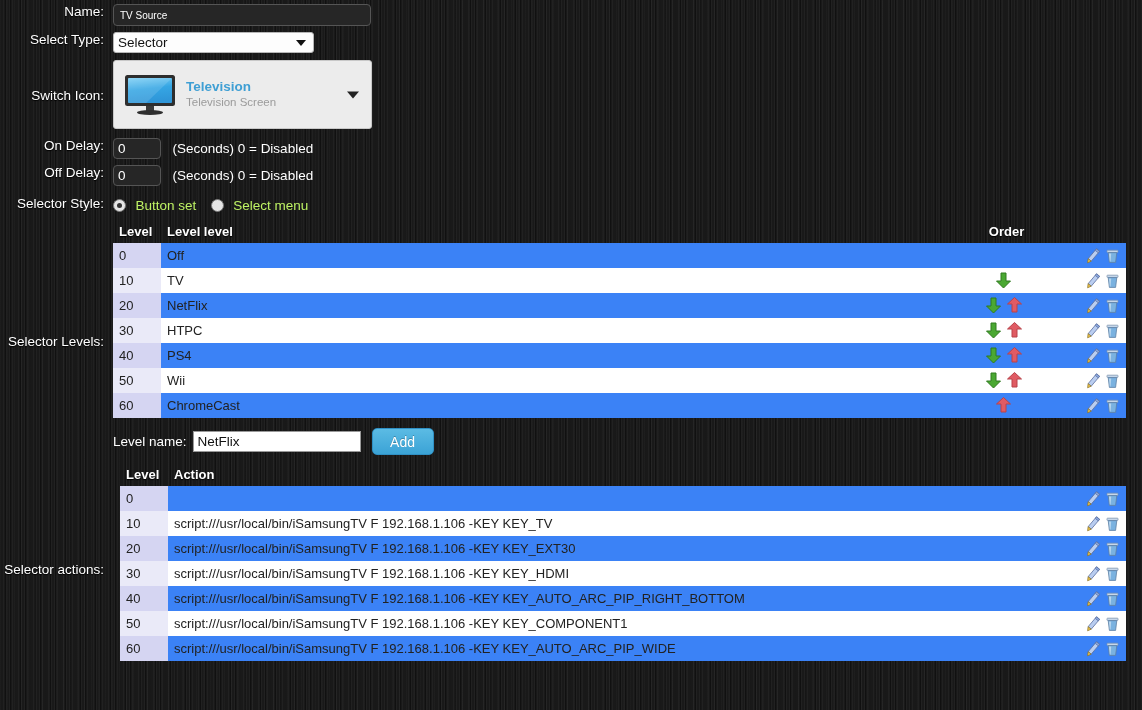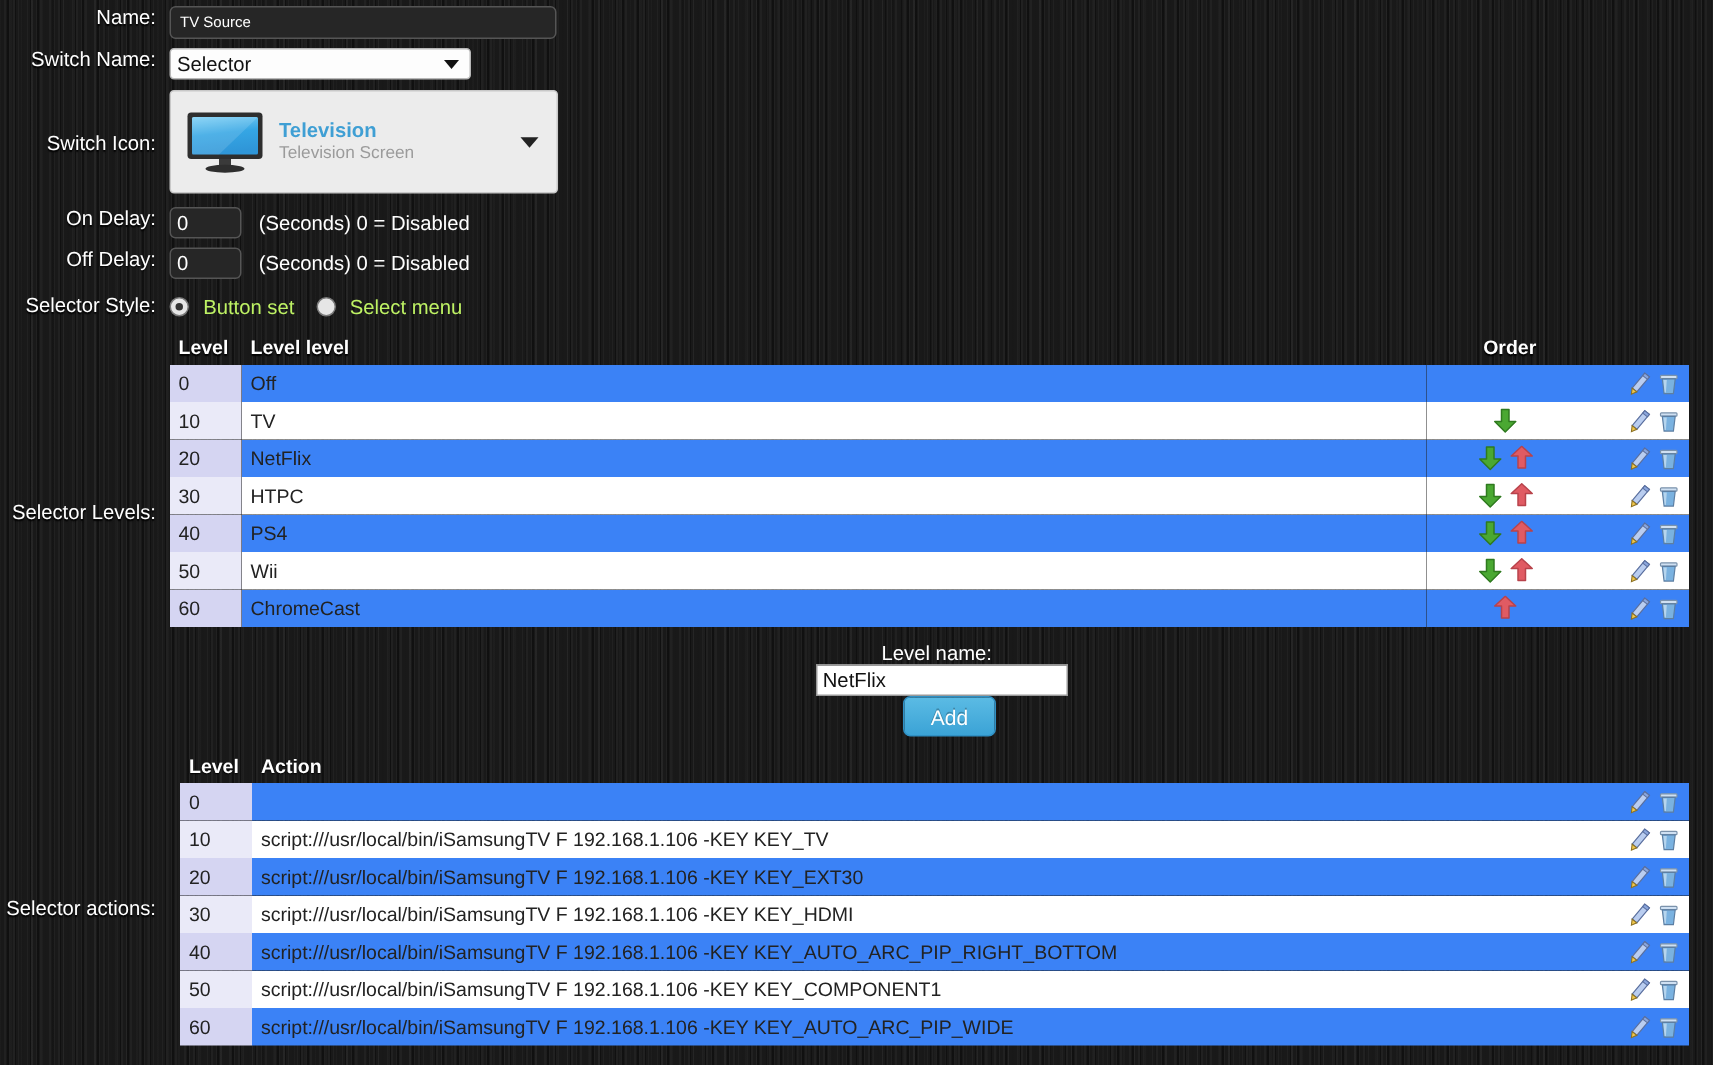--- a/index.html
+++ b/index.html
@@ -200,21 +200,21 @@
 <div class="page">
 
   <div class="row" style="padding-top:4px;">
     <div class="lbl">Name:</div>
     <div class="fld">
       <input class="name-input" value="TV Source" style="">
     </div>
   </div>
 
   <div class="row" style="padding-top:6px;">
-    <div class="lbl">Switch Name:</div>
+    <div class="lbl">Select Type:</div>
     <div class="fld">
       <div class="type-select">
         <span>Selector</span>
         <span class="caret"></span>
       </div>
     </div>
   </div>
 
   <div class="row" style="padding-top:7px;">
     <div class="lbl" style="padding-top:28px;">Switch Icon:</div>
@@ -404,21 +404,21 @@
                   <polygon points="2.1,10.7 5.2,13.2 1.6,14.8" fill="#f2c84b" stroke="#8a7024" stroke-width="0.7"></polygon>
                 </svg><svg class="ico" viewBox="0 0 15 16">
                   <rect x="2" y="2.2" width="11" height="2.2" rx="0.6" fill="#cfe0f2" stroke="#7b92ab" stroke-width="0.8"></rect>
                   <path d="M3.2 4.6 L11.8 4.6 L10.6 14.4 L4.4 14.4 Z" fill="#7ab2e0" stroke="#5d7fa3" stroke-width="0.8"></path>
                   <path d="M3.9 5.4 L6.2 5.4 L5.6 13.6 L4.7 13.6 Z" fill="#ffffff" opacity="0.45"></path>
                 </svg></td>
             </tr>
           </tbody>
       </table>
 
-      <div class="addrow" style="margin-top:10px;flex-direction:column;">
+      <div class="addrow" style="margin-top:10px;">
         <span class="cap">Level name:</span>
         <input class="level-input" value="NetFlix" style="">
         <button class="add-btn">Add</button>
       </div>
     </div>
   </div>
 
   <div class="row" style="padding-top:12px;">
     <div class="lbl" style="padding-top:95px;">Selector actions:</div>
     <div class="fld" style="margin-left:7px;">

